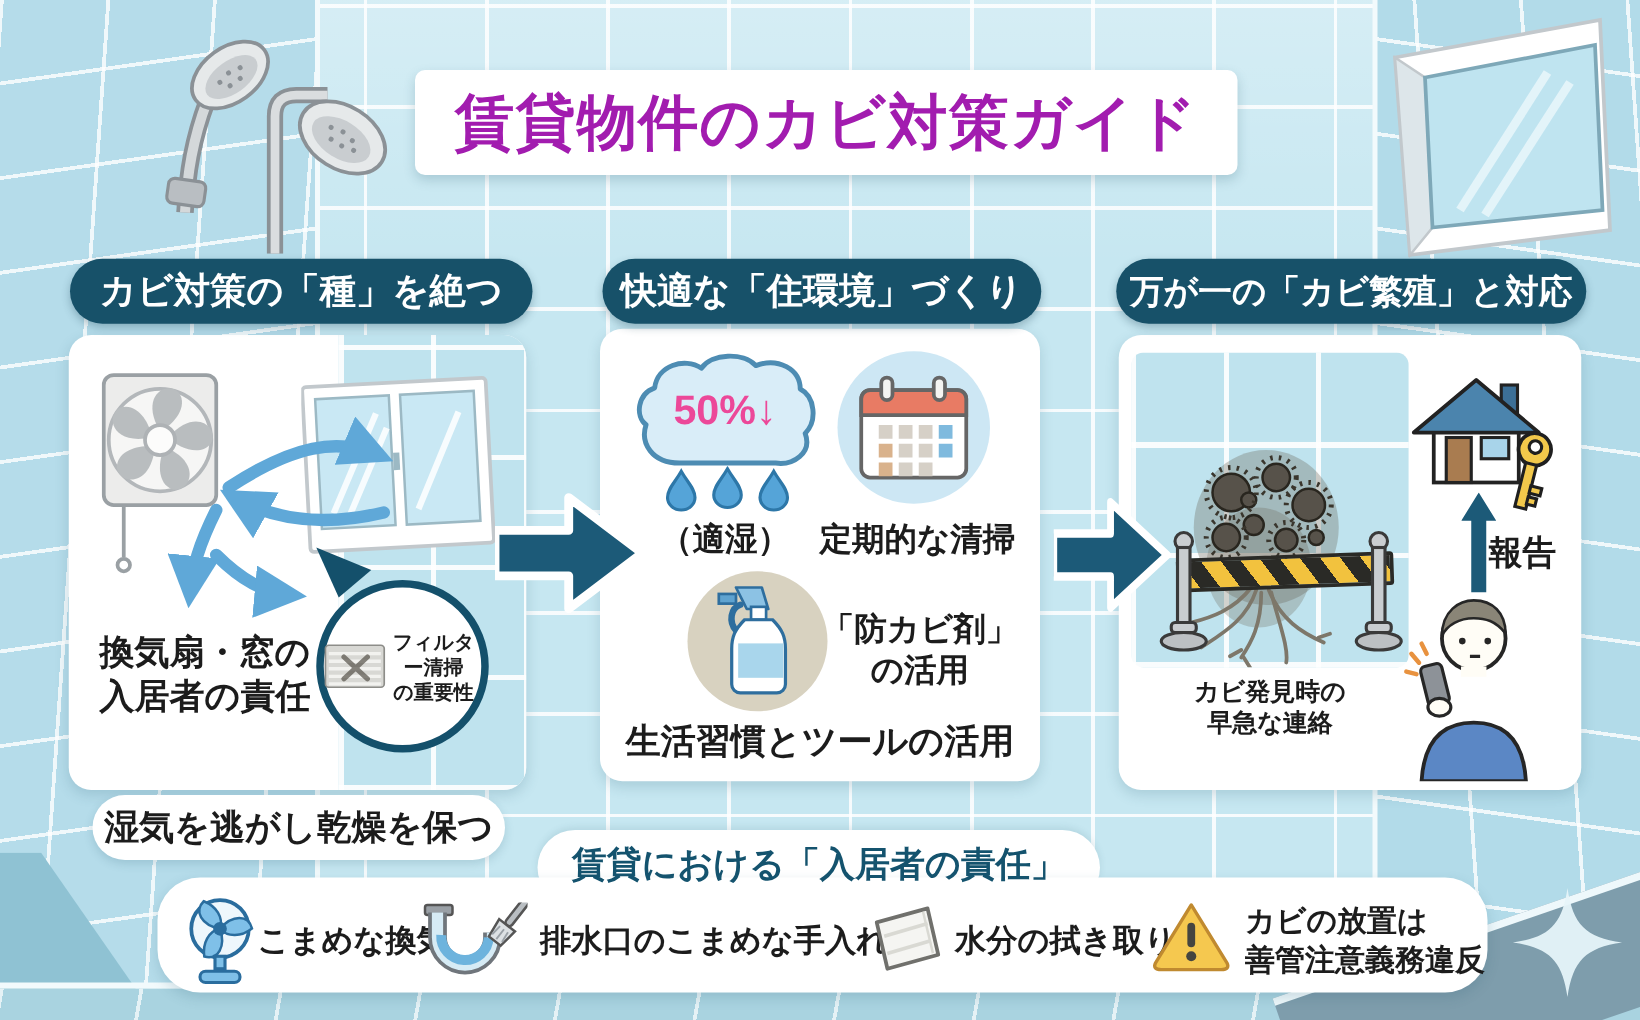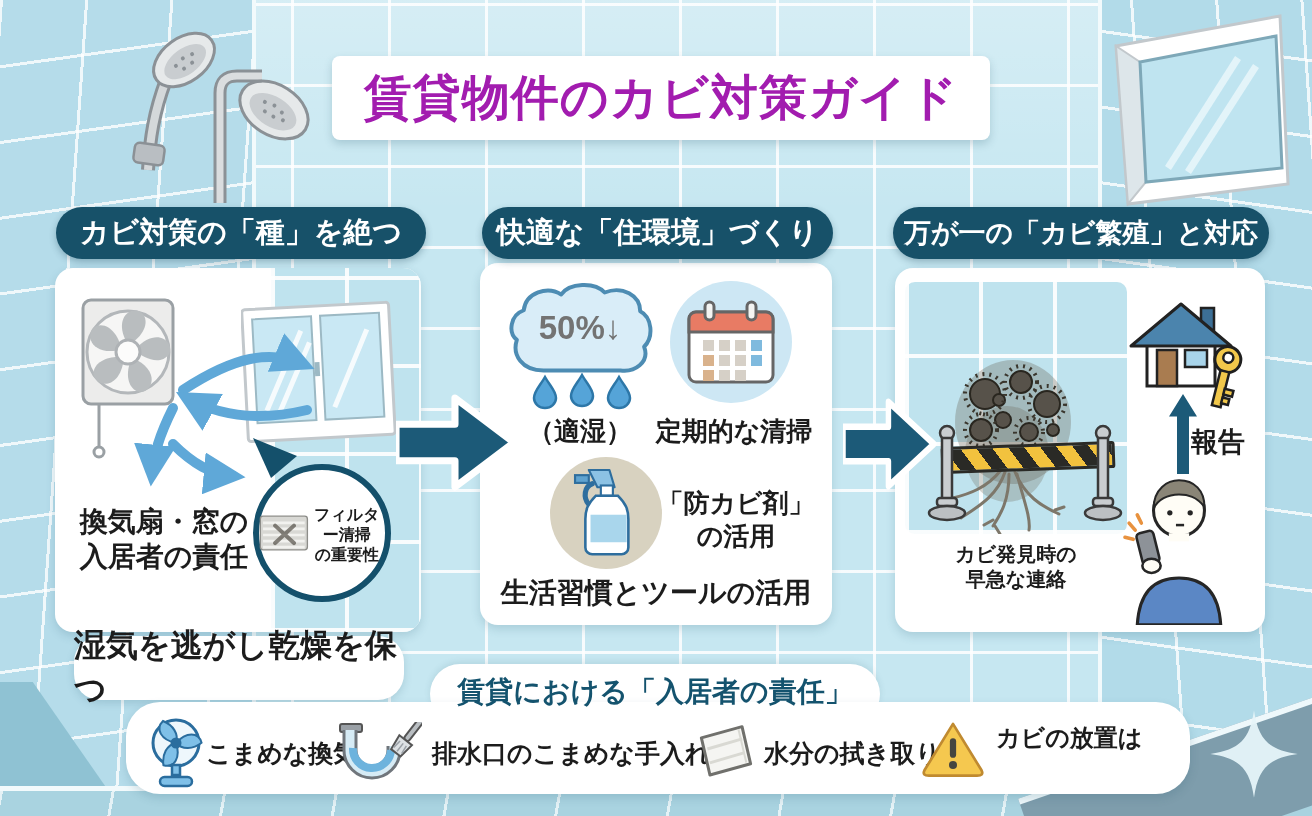--- a/index.html
+++ b/index.html
@@ -181,32 +181,32 @@
             <line x1="52" y1="16" x2="24" y2="42"></line>
         </g>
       </svg>
       <div class="jp" style="font-size:16px;margin-top:3px;">
         <div>フィルター清掃</div>
         <div>の重要性</div>
       </div>
     </div>
   </div>
 
-  <div class="pill" style="left:74px;top:636px;width:330px;height:64px;font-size:32px;">湿気を逃がし乾燥を保つ</div>
+  <div class="pill" style="left:74px;top:636px;width:330px;height:52px;font-size:28px;">湿気を逃がし乾燥を保つ</div>
 
   <svg class="abs" style="left:396px;top:394px;width:122px;height:97px;z-index:12;" viewBox="0 0 120 96" preserveAspectRatio="none">
     <polygon points="0,30 58,30 58,4 116,48 58,92 58,66 0,66" fill="#1c5a78" stroke="#fff" stroke-width="7" stroke-linejoin="round"></polygon>
   </svg>
 
   <div class="panel" style="left:480px;top:263px;width:352px;height:362px;">
 
     <svg class="abs" style="left:26px;top:16px;width:148px;height:100px;" viewBox="0 0 150 100">
       <path d="M38,92 C16,92 6,76 11,61 C2,54 4,36 18,31 C20,13 42,6 56,15 C64,3 90,2 100,13 C118,6 136,16 136,32 C148,38 150,58 140,68 C146,84 130,94 116,92 Z" fill="#d9edf8" stroke="#4d8cb3" stroke-width="4" stroke-linejoin="round"></path>
     </svg>
-    <div class="abs jp nowrap" style="left:26px;top:44px;width:148px;font-size:33px;color:#737373;">50%↓</div>
+    <div class="abs jp nowrap" style="left:26px;top:44px;width:148px;font-size:33px;color:#ec4899;">50%↓</div>
     <svg class="abs" style="left:50px;top:110px;width:105px;height:44px;" viewBox="0 0 105 44">
       <g fill="#55a4d8" stroke="#2d77a8" stroke-width="2.5">
         <path d="M15,4 C20,13 26,18 26,25 A11,10 0 1,1 4,25 C4,18 10,13 15,4 Z"></path>
         <path d="M52,2 C57,11 63,16 63,23 A11,10 0 1,1 41,23 C41,16 47,11 52,2 Z"></path>
         <path d="M89,4 C94,13 100,18 100,25 A11,10 0 1,1 78,25 C78,18 84,13 89,4 Z"></path>
       </g>
     </svg>
     <div class="abs jp nowrap" style="left:15px;top:152px;width:170px;font-size:26px;">（適湿）</div>
 
     <div class="circle" style="left:190px;top:18px;width:122px;height:122px;background:#cde7f4;">
@@ -394,19 +394,20 @@
   </svg>
   <div class="abs jp nowrap" style="left:764px;top:738px;font-size:25px;z-index:12;">水分の拭き取り</div>
 
   <svg class="abs" style="left:920px;top:718px;width:66px;height:60px;z-index:12;" viewBox="0 0 74 66">
     <path d="M37,6 L69,58 Q72,64 64,64 H10 Q2,64 5,58 Z" fill="#f5c84f" stroke="#c08a30" stroke-width="3" stroke-linejoin="round"></path>
     <rect x="33.5" y="22" width="7" height="22" rx="3.5" fill="#454540"></rect>
     <circle cx="37" cy="52" r="4.5" fill="#454540"></circle>
   </svg>
   <div class="abs jp" style="left:996px;top:722px;font-size:24px;text-align:left;z-index:12;line-height:1.3;">
     <div>カビの放置は</div>
+    <div>善管注意義務違反</div>
   </div>
 
   <svg class="abs" style="left:1202px;top:702px;width:104px;height:104px;z-index:12;" viewBox="0 0 100 100">
     <path d="M50,8 C54,36 64,46 92,50 C64,54 54,64 50,92 C46,64 36,54 8,50 C36,46 46,36 50,8 Z" fill="#e6f4f9" opacity=".95"></path>
   </svg>
 
 </div>
 
 </body></html>

